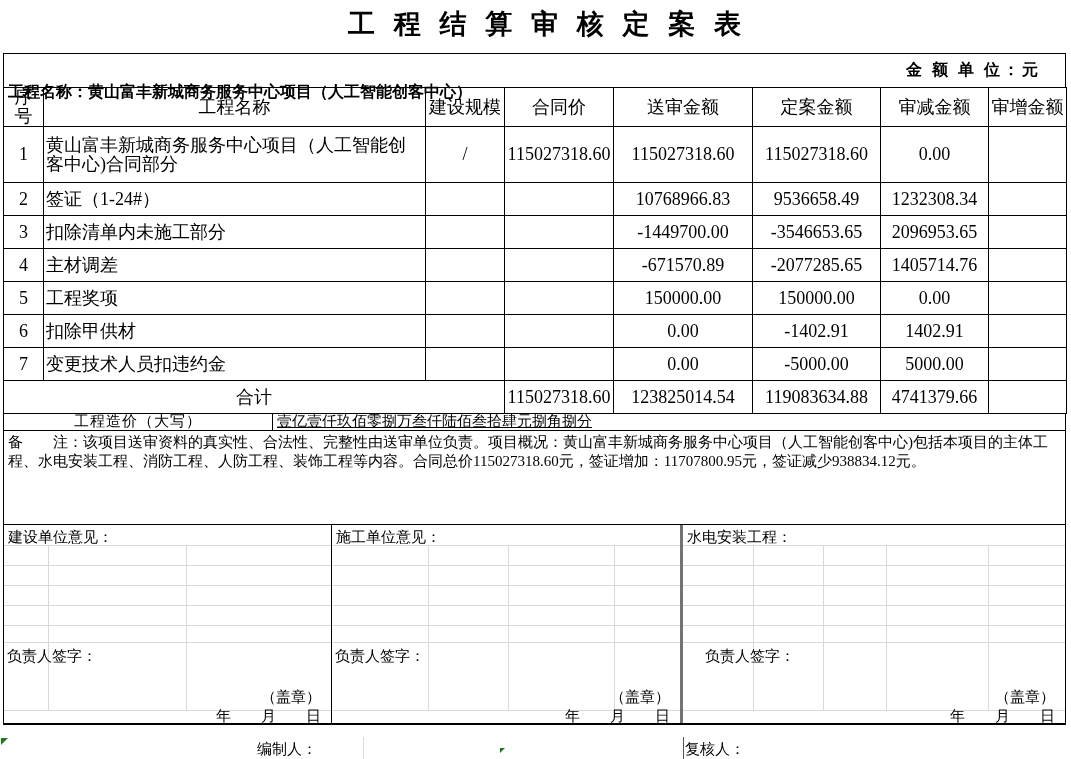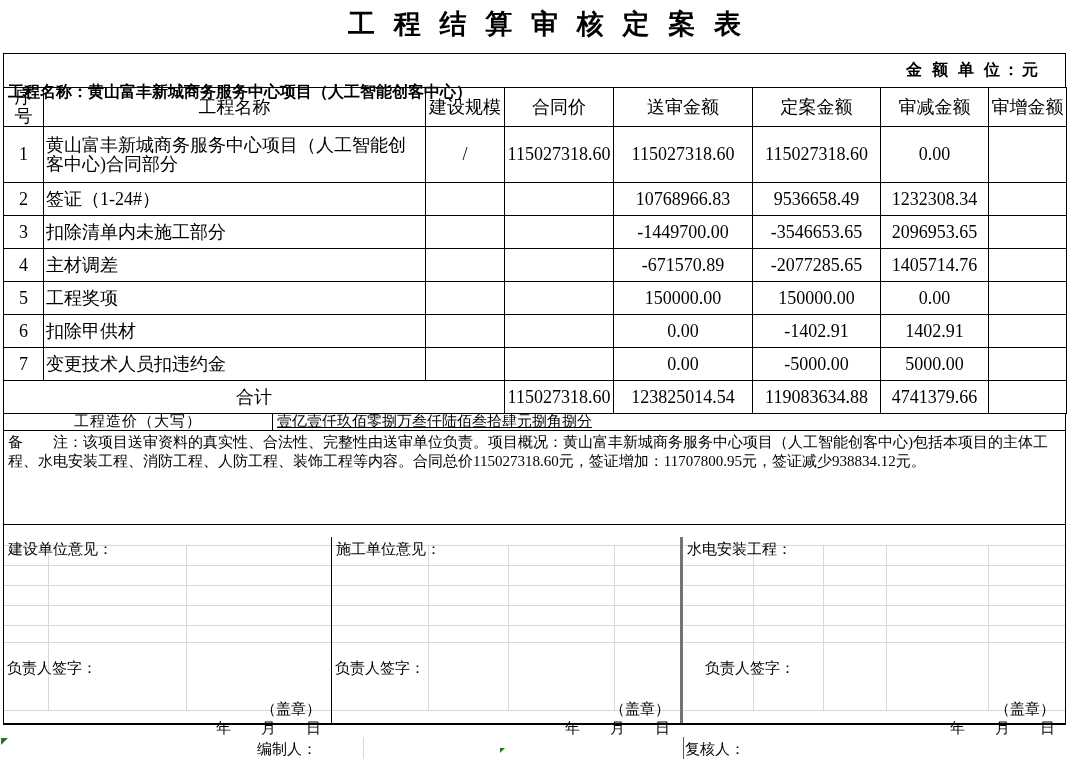--- a/index.html
+++ b/index.html
@@ -19,21 +19,21 @@
   .row-words{display:flex;height:18px;border:1px solid #000;border-top:none;box-sizing:border-box;
              font-size:15px;margin-top:-1px;}
   .words-label{width:268px;border-right:1px solid #000;display:flex;align-items:center;
                justify-content:center;letter-spacing:1px;}
   .words-value{flex:1;display:flex;align-items:center;padding-left:4px;text-decoration:underline;}
   .remarks{border-left:1px solid #000;border-right:1px solid #000;box-sizing:border-box;
            height:93px;font-size:15px;line-height:18.5px;padding:2px 3px 0 4px;overflow:hidden;}
   .remarks p{margin:0;}
   .opinions{position:relative;display:flex;height:201px;border:1px solid #000;border-bottom:2px solid #000;
             box-sizing:border-box;font-size:15px;}
-  .op{position:relative;box-sizing:border-box;z-index:2;margin-top:12px;}
+  .op{position:relative;box-sizing:border-box;z-index:2;}
   .op1{width:328px;border-right:1px solid #000;}
   .op2{width:351px;border-right:3px solid #737373;}
   .op3{flex:1;}
   .op-title{position:absolute;top:3px;left:4px;white-space:nowrap;}
   .op-sign{position:absolute;top:122px;left:3px;white-space:nowrap;}
   .op3 .op-sign{left:22px;}
   .op-seal{position:absolute;top:163px;right:10px;white-space:nowrap;}
   .op-date{position:absolute;top:182px;right:10px;white-space:nowrap;}
   .gl-h{position:absolute;left:0;width:100%;height:1px;background:#d8d8d8;z-index:1;}
   .gl-v{position:absolute;top:20px;height:165px;width:1px;background:#d8d8d8;z-index:1;}

